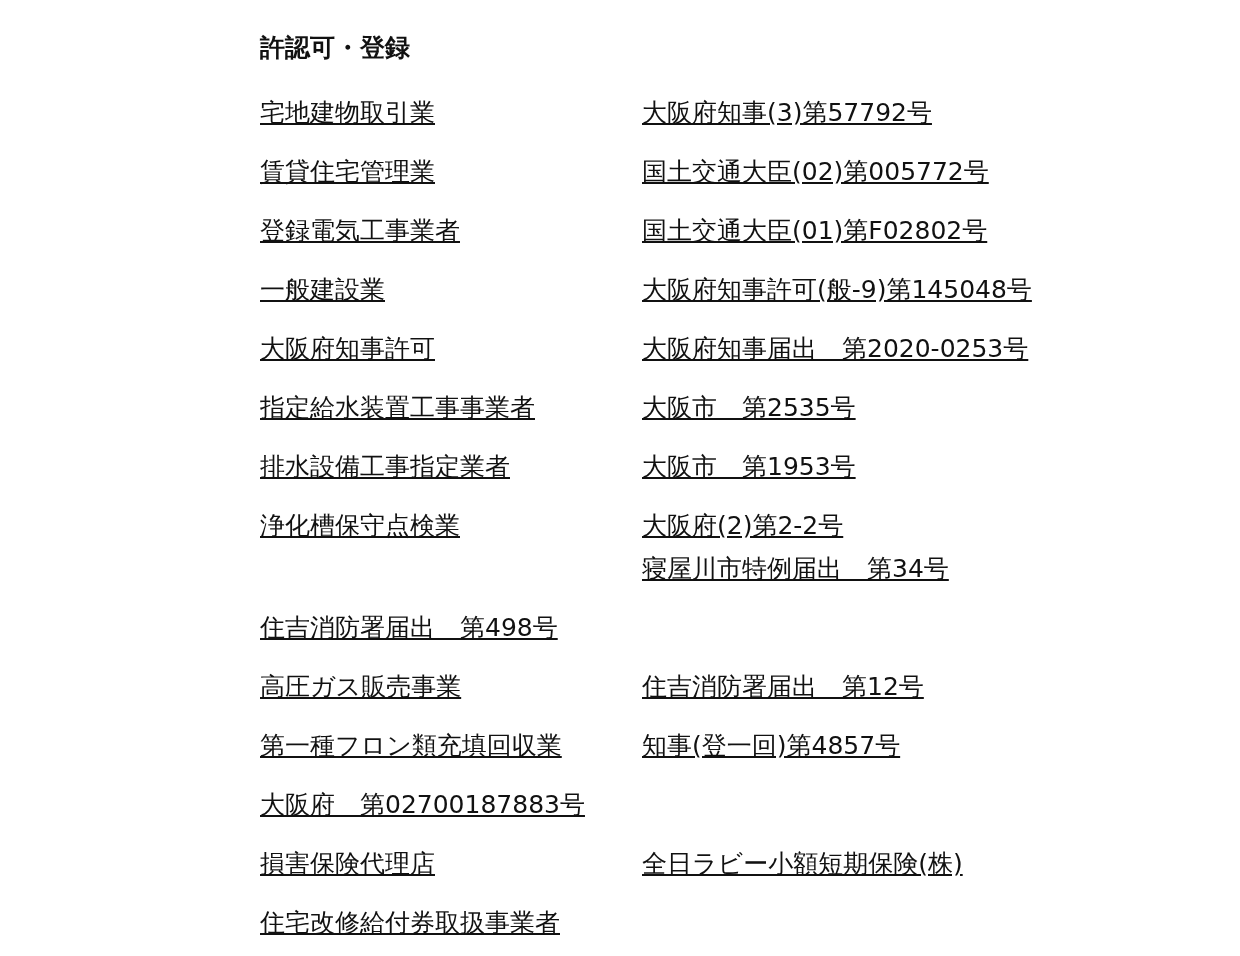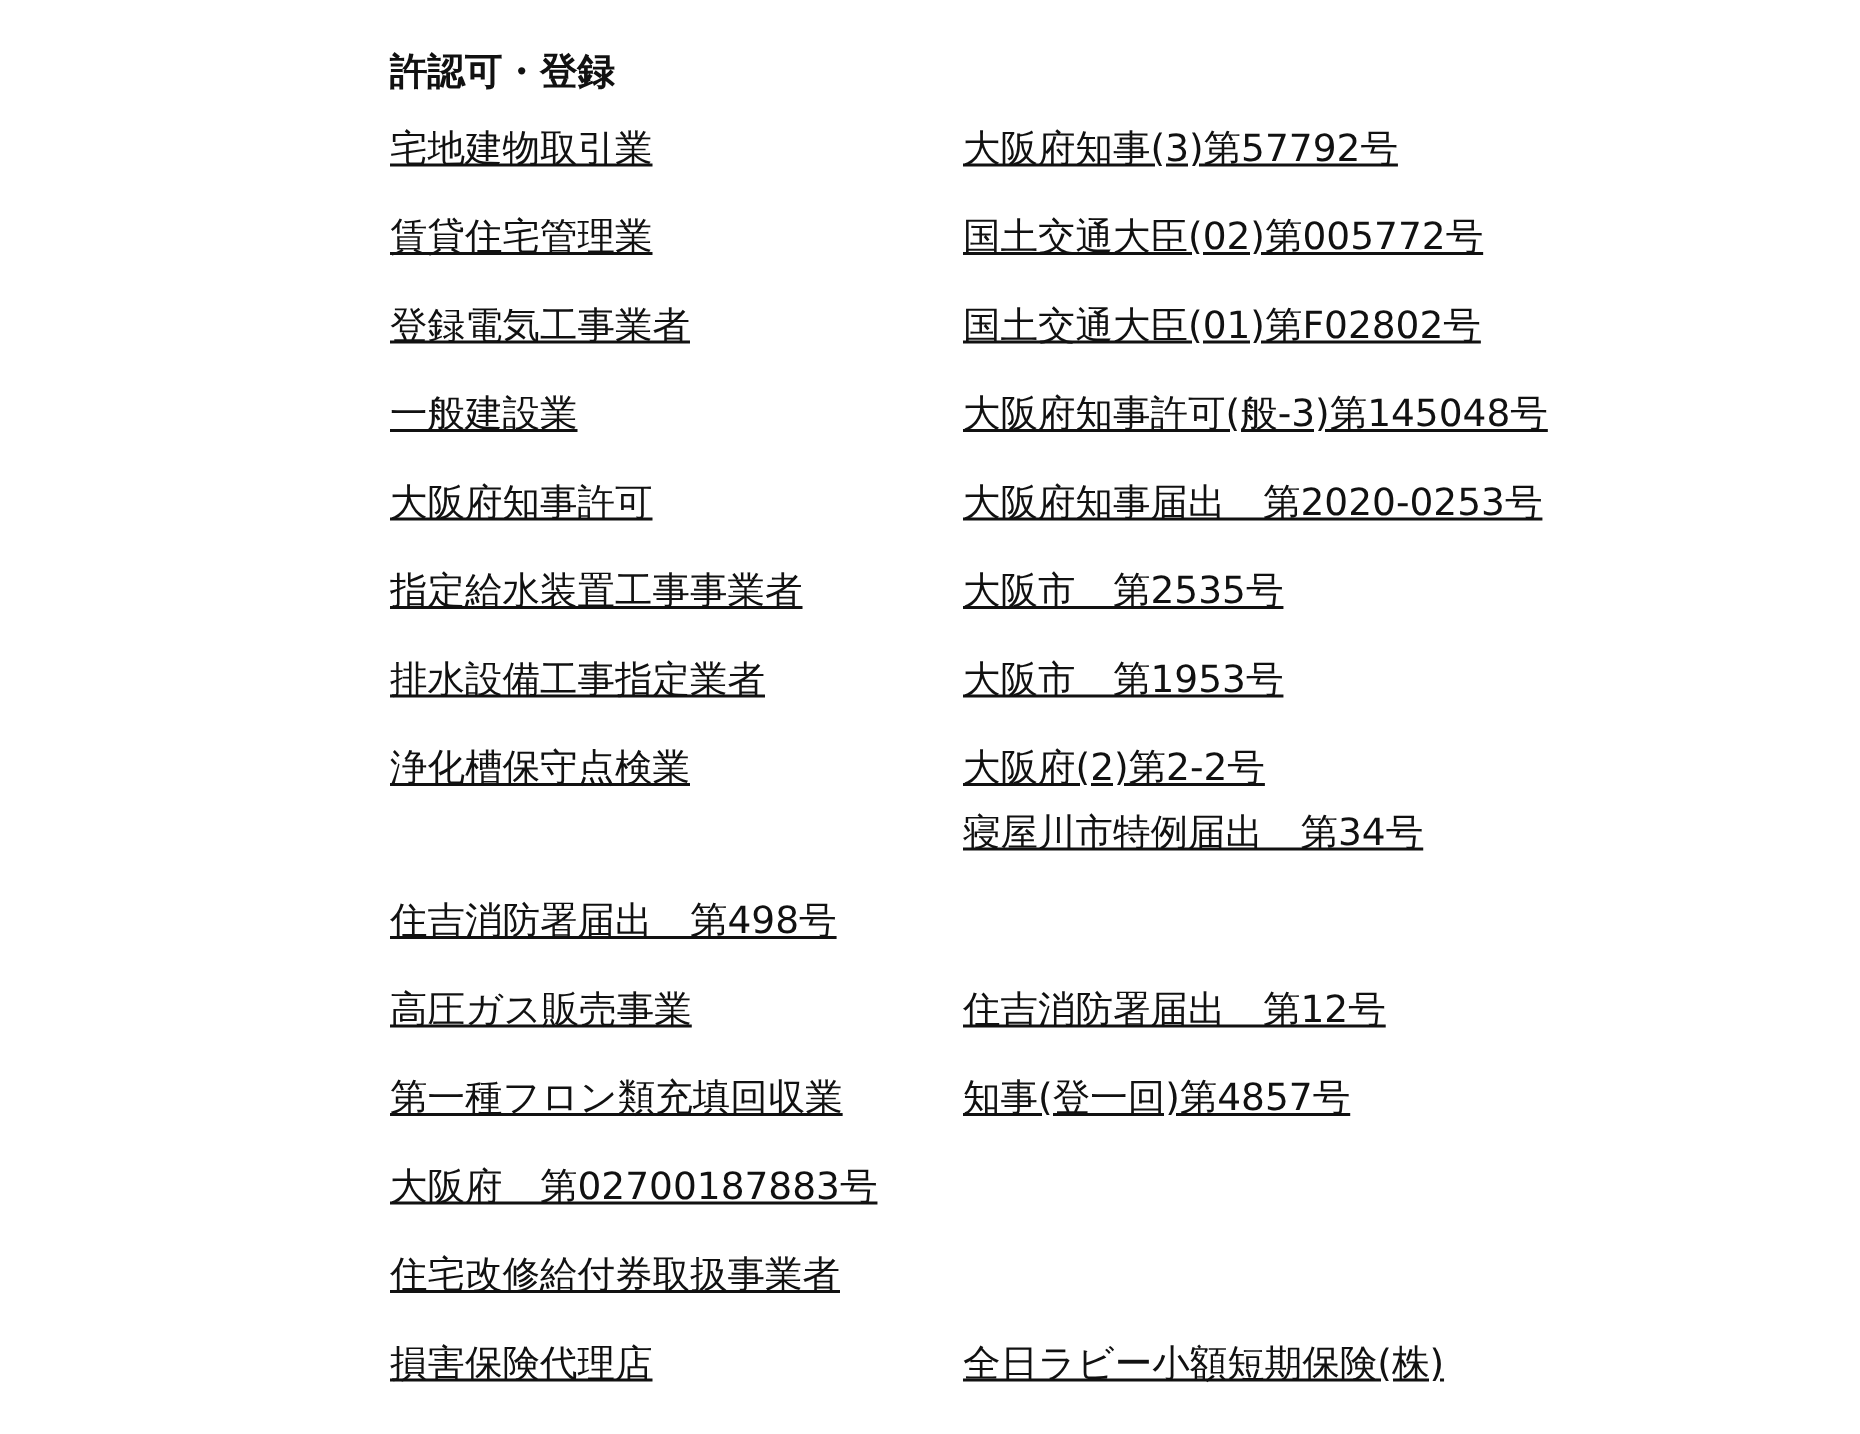--- a/index.html
+++ b/index.html
@@ -16,21 +16,21 @@
   .doc {
     position: absolute;
     left: 260px;
     top: 26px;
     width: 920px;
   }
   .title {
     font-size: 25px;
     font-weight: bold;
     line-height: 43px;
-    margin: 0 0 8px 0;
+    margin: 0 0 22px 0;
     white-space: nowrap;
   }
   .rows {
     display: block;
   }
   .row {
     display: flex;
     align-items: flex-start;
     margin-bottom: 16px;
     text-decoration: underline;
@@ -71,21 +71,21 @@
       </div>
       <div class="row">
         <div class="label">登録電気工事業者</div>
         <div class="values">
           <div class="value-line">国土交通大臣(01)第F02802号</div>
         </div>
       </div>
       <div class="row">
         <div class="label">一般建設業</div>
         <div class="values">
-          <div class="value-line">大阪府知事許可(般-3)第145048号</div>
+          <div class="value-line">大阪府知事許可(般-9)第145048号</div>
         </div>
       </div>
       <div class="row">
         <div class="label">大阪府知事許可</div>
         <div class="values">
           <div class="value-line">大阪府知事届出　第2020-0253号</div>
         </div>
       </div>
       <div class="row">
         <div class="label">指定給水装置工事事業者</div>
@@ -122,23 +122,23 @@
         <div class="values">
           <div class="value-line">知事(登一回)第4857号</div>
         </div>
       </div>
       <div class="row">
         <div class="values">
           <div class="value-line">大阪府　第02700187883号</div>
         </div>
       </div>
       <div class="row">
-        <div class="label">住宅改修給付券取扱事業者</div>
-        <div class="values"></div>
-      </div>
-      <div class="row">
         <div class="label">損害保険代理店</div>
         <div class="values">
           <div class="value-line">全日ラビー小額短期保険(株)</div>
         </div>
       </div>
+      <div class="row">
+        <div class="label">住宅改修給付券取扱事業者</div>
+        <div class="values"></div>
+      </div>
     </div>
 </div>
 
 </body></html>

